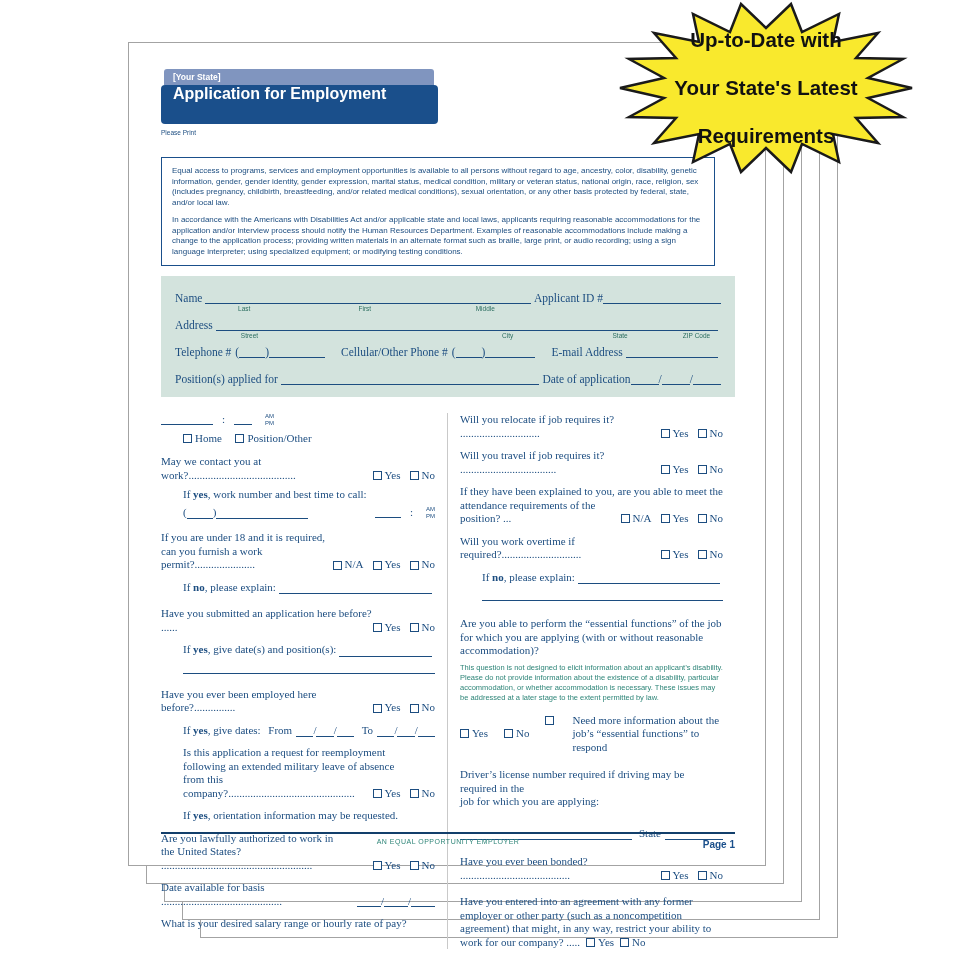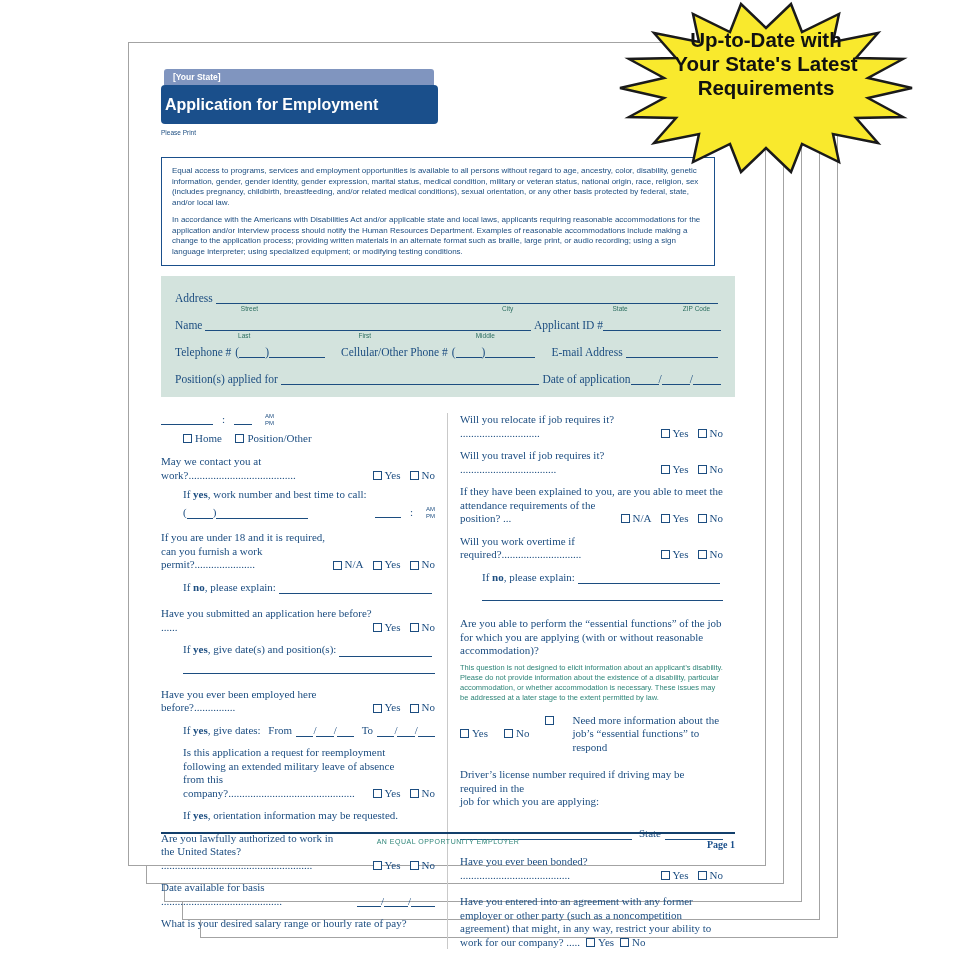--- a/index.html
+++ b/index.html
@@ -23,21 +23,21 @@
   .s4{left:182px;top:96px;z-index:3;}
   .s5{left:200px;top:114px;z-index:2;}
 
   .content{position:absolute;left:32px;right:30px;top:26px;}
 
   .statebar{width:270px;margin-left:3px;background:var(--statebar);color:#fff;
             font-family:"Liberation Sans",sans-serif;font-weight:bold;font-size:8.5px;
             padding:3px 9px;border-radius:3px 3px 0 0;}
   .titlebar{width:277px;height:39px;background:var(--bar);color:#fff;border-radius:4px;
             font-family:"Liberation Sans",sans-serif;font-weight:bold;font-size:16px;
-            display:flex;align-items:center;padding-left:4px;}
+            display:flex;align-items:flex-start;padding-left:12px;}
   .printnote{font-family:"Liberation Sans",sans-serif;font-size:6.5px;margin-top:5px;}
 
   .notice{border:1.5px solid var(--bar);width:554px;margin-top:21px;padding:8px 10px;
           font-family:"Liberation Sans",sans-serif;font-size:8px;line-height:10.5px;}
   .notice p{margin:0;}
   .notice p + p{margin-top:7px;}
 
   .gsec{background:var(--green);margin-top:10px;padding:14px 14px 12px;font-size:11.5px;}
   .grow{display:flex;align-items:flex-end;margin-top:15px;white-space:nowrap;}
   .grow:first-child{margin-top:2px;}
@@ -64,28 +64,28 @@
   .xline{border-bottom:1px solid var(--ink);height:1px;margin-top:16px;}
   .fineprint{font-family:"Liberation Sans",sans-serif;font-size:7.5px;line-height:10px;
              color:var(--teal);margin-top:5px;}
   .flexline{display:inline-block;border-bottom:1px solid var(--ink);height:11px;flex:1;margin:0 3px;}
 
   .footer{position:absolute;left:32px;right:30px;bottom:13px;}
   .frule{border-top:2px solid #123f6b;}
   .fbar{position:relative;margin-top:4px;height:14px;}
   .eoe{text-align:center;font-family:"Liberation Sans",sans-serif;font-size:7px;
        letter-spacing:.5px;color:var(--teal);}
-  .pagenum{position:absolute;right:0;top:1px;font-family:Liberation Serif, serif;
+  .pagenum{position:absolute;right:0;top:1px;font-family:Liberation Sans, sans-serif;
            font-weight:bold;font-size:10px;color:var(--bar);}
 
   
   .badge{position:absolute;left:616px;top:0;width:300px;height:176px;z-index:20;}
   .badge svg{position:absolute;left:0;top:0;}
   .badge-text{position:absolute;left:30px;top:28px;width:240px;height:120px;
-              display:flex;flex-direction:column;align-items:center;justify-content:flex-start;
+              display:flex;flex-direction:column;align-items:center;justify-content:space-between;
               font-family:"Liberation Sans",sans-serif;font-weight:bold;font-size:20.5px;
               line-height:24px;color:#111;text-align:center;}
 </style>
 </head>
 <body>
 
 <div class="sheet s5"></div>
 <div class="sheet s4"></div>
 <div class="sheet s3"></div>
 <div class="sheet s2"></div>
@@ -98,38 +98,38 @@
         <span>Application for Employment</span>
       </div>
     <div class="printnote">Please Print</div>
 
     <div class="notice">
       <p>Equal access to programs, services and employment opportunities is available to all persons without regard to age, ancestry, color, disability, genetic information, gender, gender identity, gender expression, marital status, medical condition, military or veteran status, national origin, race, religion, sex (includes pregnancy, childbirth, breastfeeding, and/or related medical conditions), sexual orientation, or any other basis protected by federal, state, and/or local law.</p>
       <p>In accordance with the Americans with Disabilities Act and/or applicable state and local laws, applicants requiring reasonable accommodations for the application and/or interview process should notify the Human Resources Department. Examples of reasonable accommodations include making a change to the application process; providing written materials in an alternate format such as braille, large print, or audio recording; using a sign language interpreter; using specialized equipment; or modifying testing conditions.</p>
     </div>
 
     <div class="gsec">
-      <div class="grow">
-        <span>Address</span>
-        <span class="line fill">
-          <span class="sub" style="left:5%">Street</span>
-          <span class="sub" style="left:57%">City</span>
-          <span class="sub" style="left:79%">State</span>
-          <span class="sub" style="left:93%">ZIP Code</span>
-        </span>
-      </div>
       <div class="grow">
         <span>Name</span>
         <span class="line fill">
           <span class="sub" style="left:10%">Last</span>
           <span class="sub" style="left:47%">First</span>
           <span class="sub" style="left:83%">Middle</span>
         </span>
         <span>Applicant ID #</span>
         <span class="line" style="width:118px"></span>
+      </div>
+      <div class="grow">
+        <span>Address</span>
+        <span class="line fill">
+          <span class="sub" style="left:5%">Street</span>
+          <span class="sub" style="left:57%">City</span>
+          <span class="sub" style="left:79%">State</span>
+          <span class="sub" style="left:93%">ZIP Code</span>
+        </span>
       </div>
       <div class="grow">
         <span>Telephone #</span>
         <span style="margin-left:4px">(</span>
           <span class="line" style="width:26px"></span>
           <span>)</span>
         <span class="line" style="width:56px"></span>
         <span class="gap"></span>
           <span class="gap"></span>
         <span>Cellular/Other Phone #</span>

